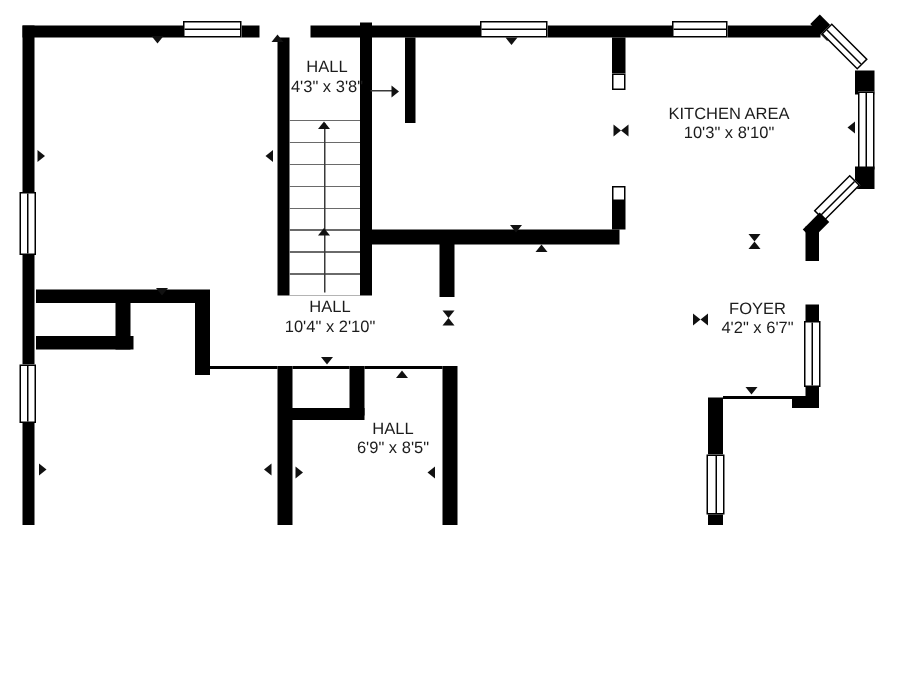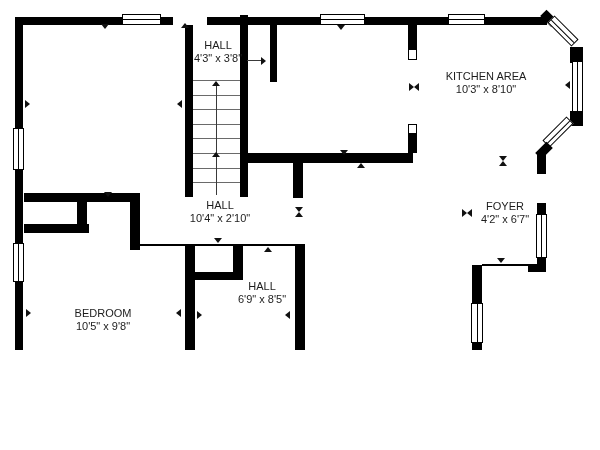--- a/index.html
+++ b/index.html
@@ -163,24 +163,20 @@
     <div>10'4" x 2'10"</div>
   </div>
   <div class="label" style="left:505px;top:200px;">
     <div>FOYER</div>
     <div>4'2" x 6'7"</div>
   </div>
   <div class="label" style="left:262px;top:280px;">
     <div>HALL</div>
     <div>6'9" x 8'5"</div>
   </div>
-  <div class="label" style="left:103px;top:307px;">
-    <div>BEDROOM</div>
-    <div>10'5" x 9'8"</div>
-  </div>
 
   <div class="logo">
     <div class="circ">
         <div class="dot"></div>
       </div>
     <div class="box">23RD STREET</div>
     <div class="sub">
       <span class="dash"></span>
       <span>MEDIA CREATIVE</span>
       <span class="dash"></span>

